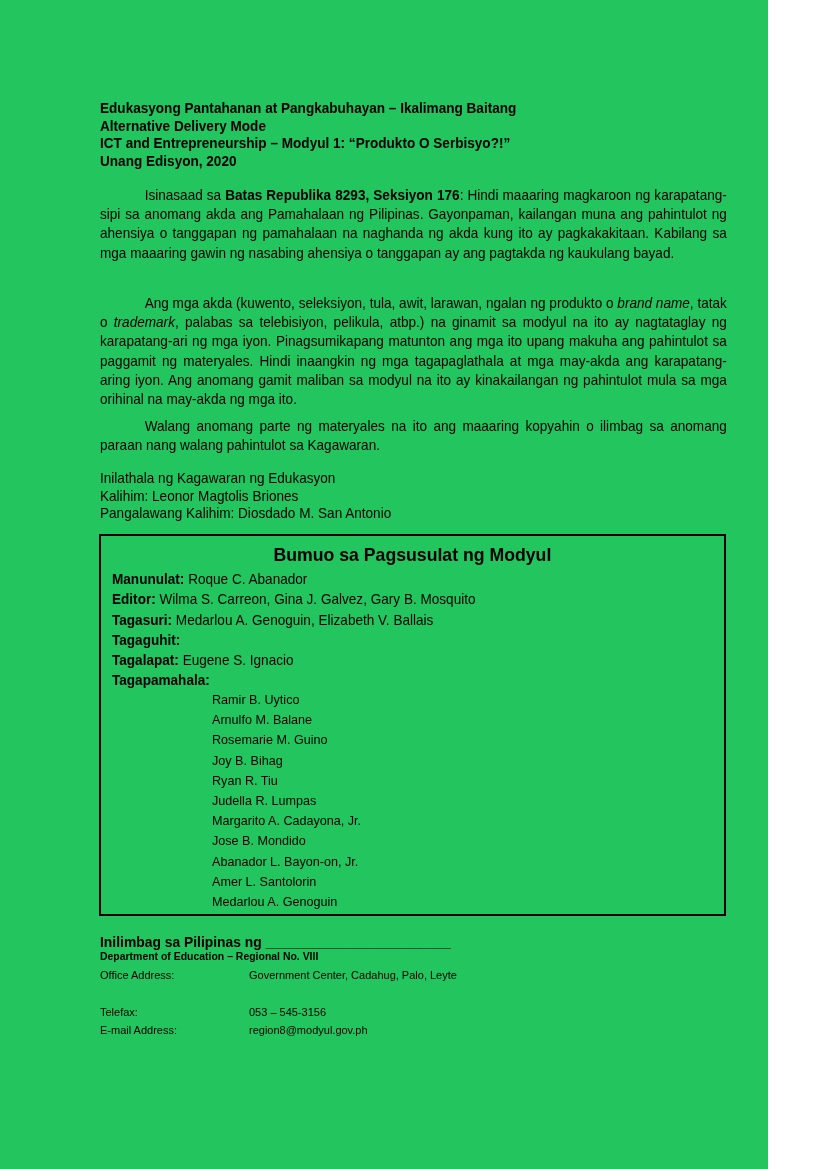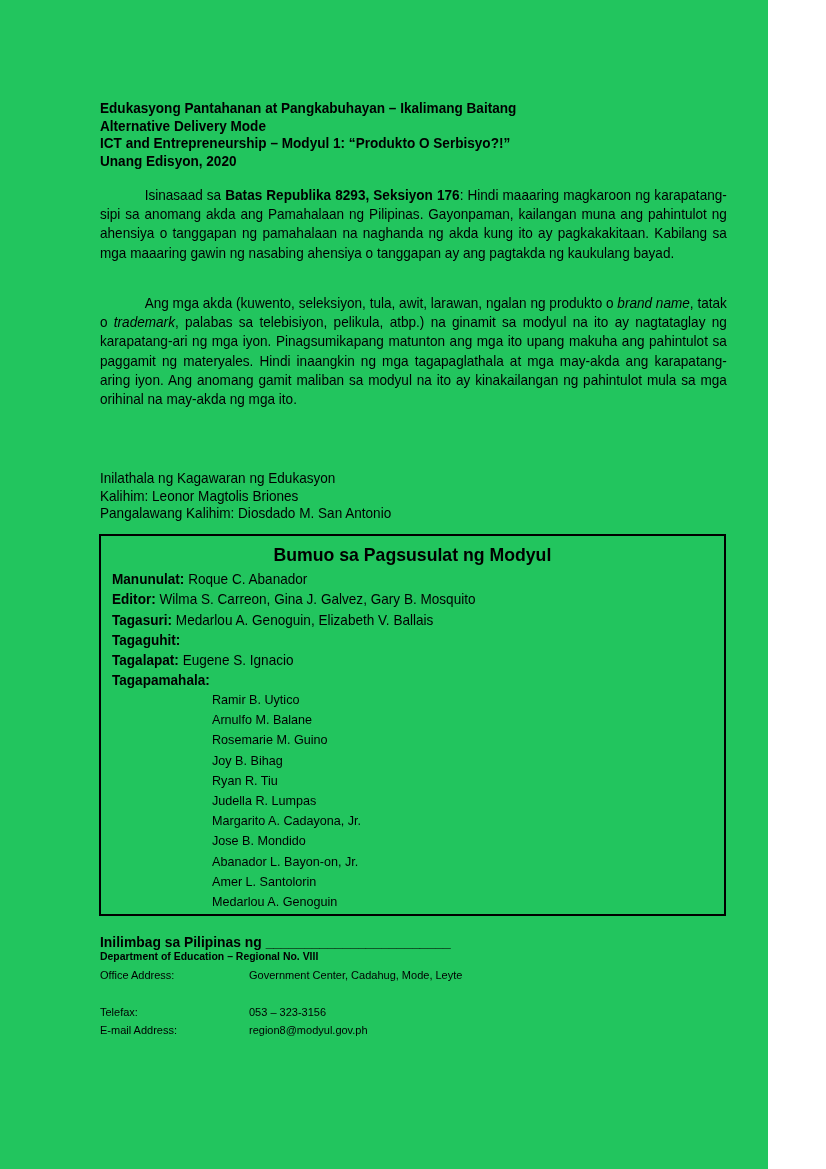--- a/index.html
+++ b/index.html
@@ -54,20 +54,23 @@
       <span>Isinasaad sa </span><b>Batas Republika 8293, Seksiyon 176</b><span>: Hindi maaaring magkaroon ng karapatang-sipi sa anomang akda ang Pamahalaan ng Pilipinas. Gayonpaman, kailangan muna ang pahintulot ng ahensiya o tanggapan ng pamahalaan na naghanda ng akda kung ito ay pagkakakitaan. Kabilang sa mga maaaring gawin ng nasabing ahensiya o tanggapan ay ang pagtakda ng kaukulang bayad.</span>
     </span>
   </div>
 
   <div class="para para2">
     <span class="inner">
       <span>Ang mga akda (kuwento, seleksiyon, tula, awit, larawan, ngalan ng produkto o </span><i>brand name</i><span>, tatak o </span><i>trademark</i><span>, palabas sa telebisiyon, pelikula, atbp.) na ginamit sa modyul na ito ay nagtataglay ng karapatang-ari ng mga iyon. Pinagsumikapang matunton ang mga ito upang makuha ang pahintulot sa paggamit ng materyales. Hindi inaangkin ng mga tagapaglathala at mga may-akda ang karapatang-aring iyon. Ang anomang gamit maliban sa modyul na ito ay kinakailangan ng pahintulot mula sa mga orihinal na may-akda ng mga ito.</span>
     </span>
   </div>
 
+  <div class="para para3">
+    <span class="inner">Walang anomang parte ng materyales na ito ang maaaring kopyahin o ilimbag sa anomang paraan nang walang pahintulot sa Kagawaran.</span>
+  </div>
 
   <div class="pub">
     <div>Inilathala ng Kagawaran ng Edukasyon</div>
     <div>Kalihim: Leonor Magtolis Briones</div>
     <div>Pangalawang Kalihim: Diosdado M. San Antonio</div>
   </div>
 
   <div class="credits-box">
     <div class="credits-title"><span>Bumuo sa Pagsusulat ng Modyul</span></div>
     <div class="roles">
@@ -92,26 +95,26 @@
       <div class="manager">Medarlou A. Genoguin</div>
     </div>
   </div>
 
   <div class="printed">Inilimbag sa Pilipinas ng ________________________</div>
 
   <div class="deped">
     <div class="deped-title">Department of Education – Regional No. VIII</div>
     <div class="contact-row">
       <span class="lbl">Office Address:</span>
-      <span>Government Center, Cadahug, Mode, Leyte</span>
+      <span>Government Center, Cadahug, Palo, Leyte</span>
     </div>
     <div class="contact-gap"></div>
     <div class="contact-row">
       <span class="lbl">Telefax:</span>
-      <span>053 – 323-3156</span>
+      <span>053 – 545-3156</span>
     </div>
     <div class="contact-row">
       <span class="lbl">E-mail Address:</span>
       <span>region8@modyul.gov.ph</span>
     </div>
   </div>
 
 </div>
 
 </body></html>

